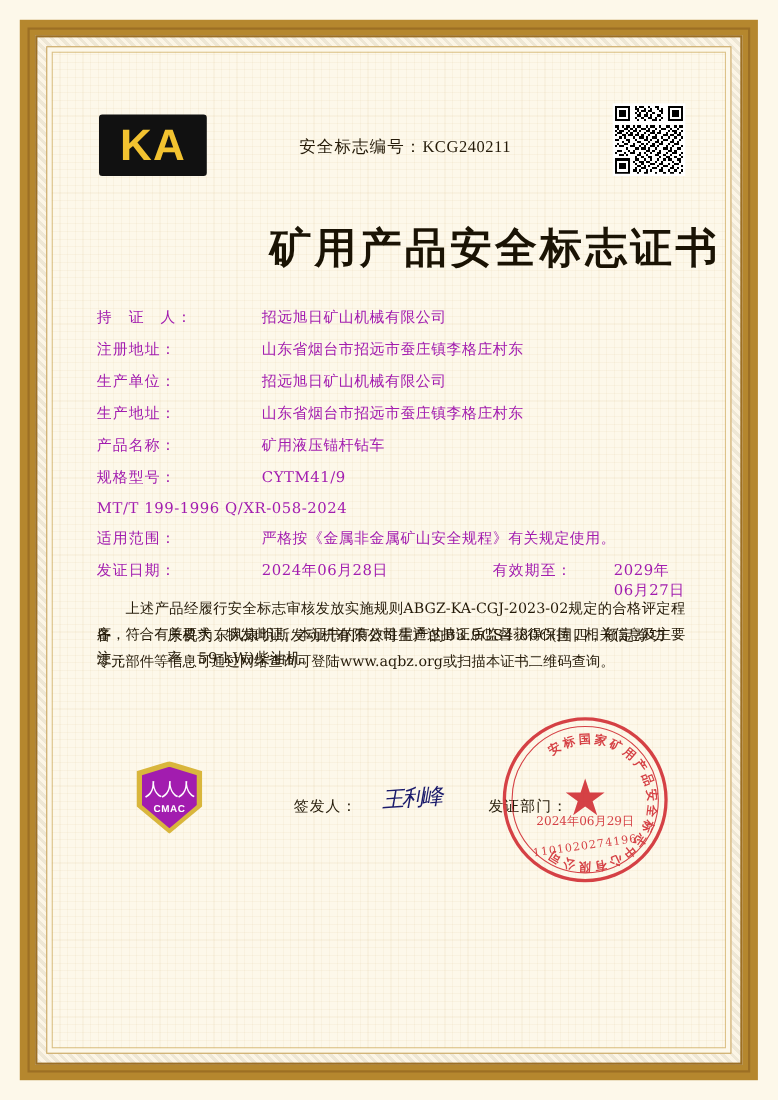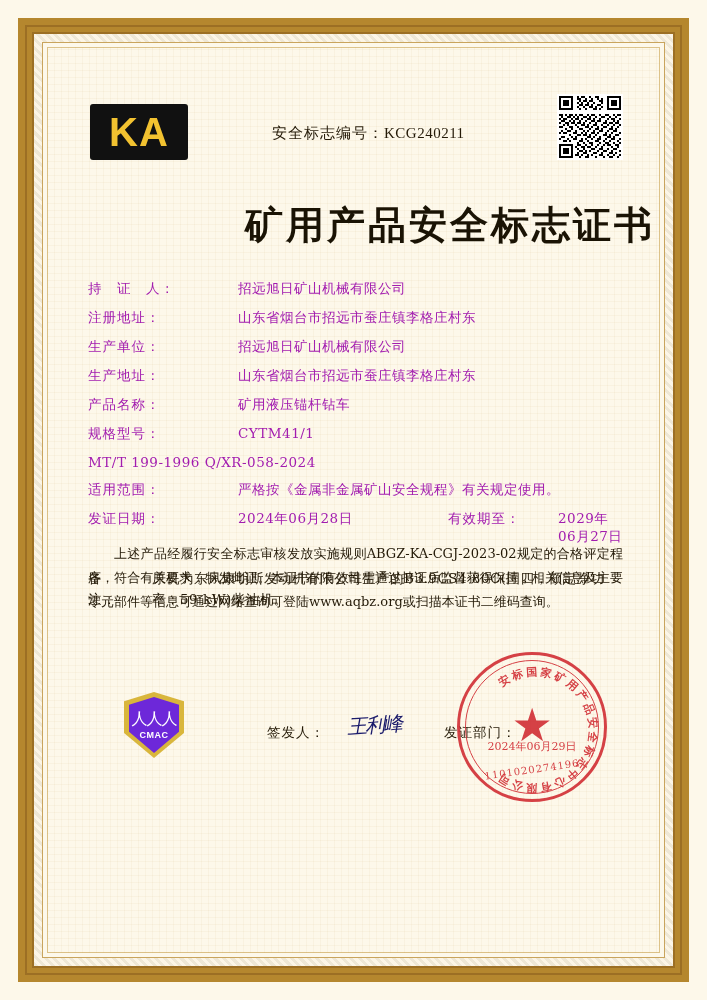--- a/index.html
+++ b/index.html
@@ -233,21 +233,21 @@
     width: 60px;
     height: 66px;
     background: #d9b63c;
     clip-path: polygon(50% 0%, 100% 14%, 100% 62%, 50% 100%, 0% 62%, 0% 14%);
   }
   .cmac .shield-in {
     position: absolute;
     left: 5px; top: 5px;
     width: 50px;
     height: 56px;
-    background: #6d28d9;
+    background: #a21caf;
     clip-path: polygon(50% 0%, 100% 14%, 100% 62%, 50% 100%, 0% 62%, 0% 14%);
     display: flex;
     flex-direction: column;
     align-items: center;
     justify-content: center;
   }
   .cmac .glyph {
     color: #ffffff;
     font-size: 16px;
     line-height: 1;
@@ -632,21 +632,21 @@
         <div class="val">山东省烟台市招远市蚕庄镇李格庄村东</div>
       </div>
 
       <div class="row">
         <div class="lbl">产品名称：</div>
         <div class="val">矿用液压锚杆钻车</div>
       </div>
 
       <div class="row">
         <div class="lbl">规格型号：</div>
-        <div class="val">CYTM41/1</div>
+        <div class="val">CYTM41/9</div>
       </div>
 
       <div class="row">
         <div class="val">MT/T 199-1996 Q/XR-058-2024</div>
       </div>
 
       <div class="row">
         <div class="lbl">适用范围：</div>
         <div class="val">严格按《金属非金属矿山安全规程》有关规定使用。</div>
       </div>

